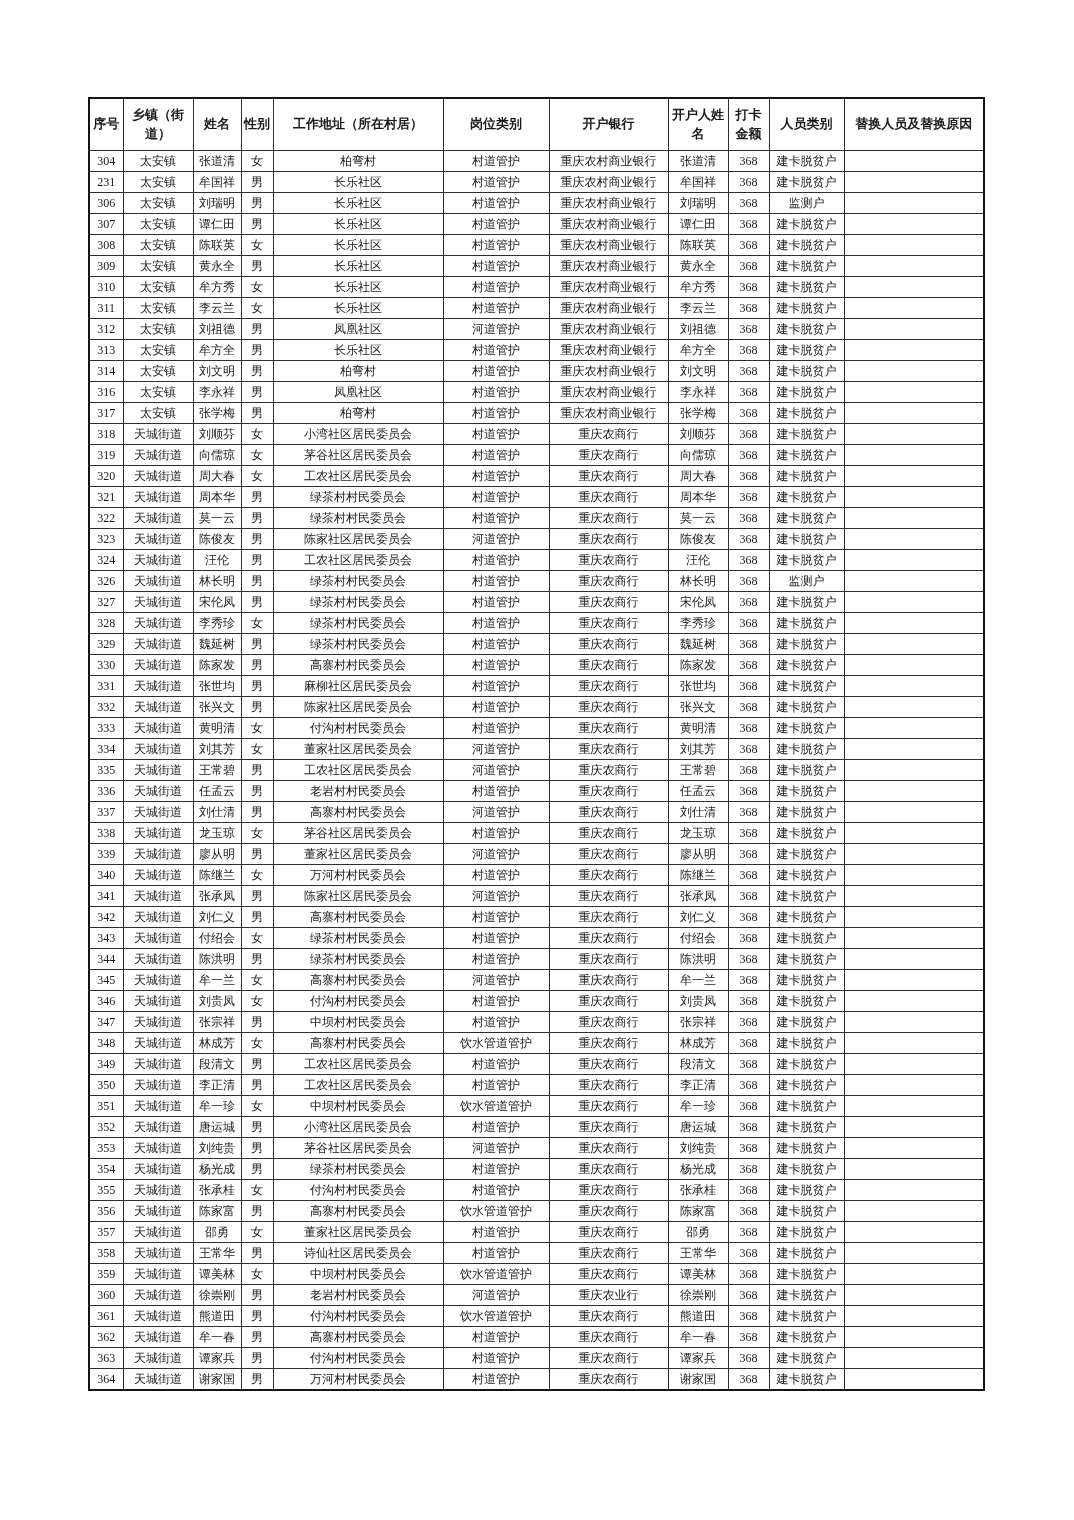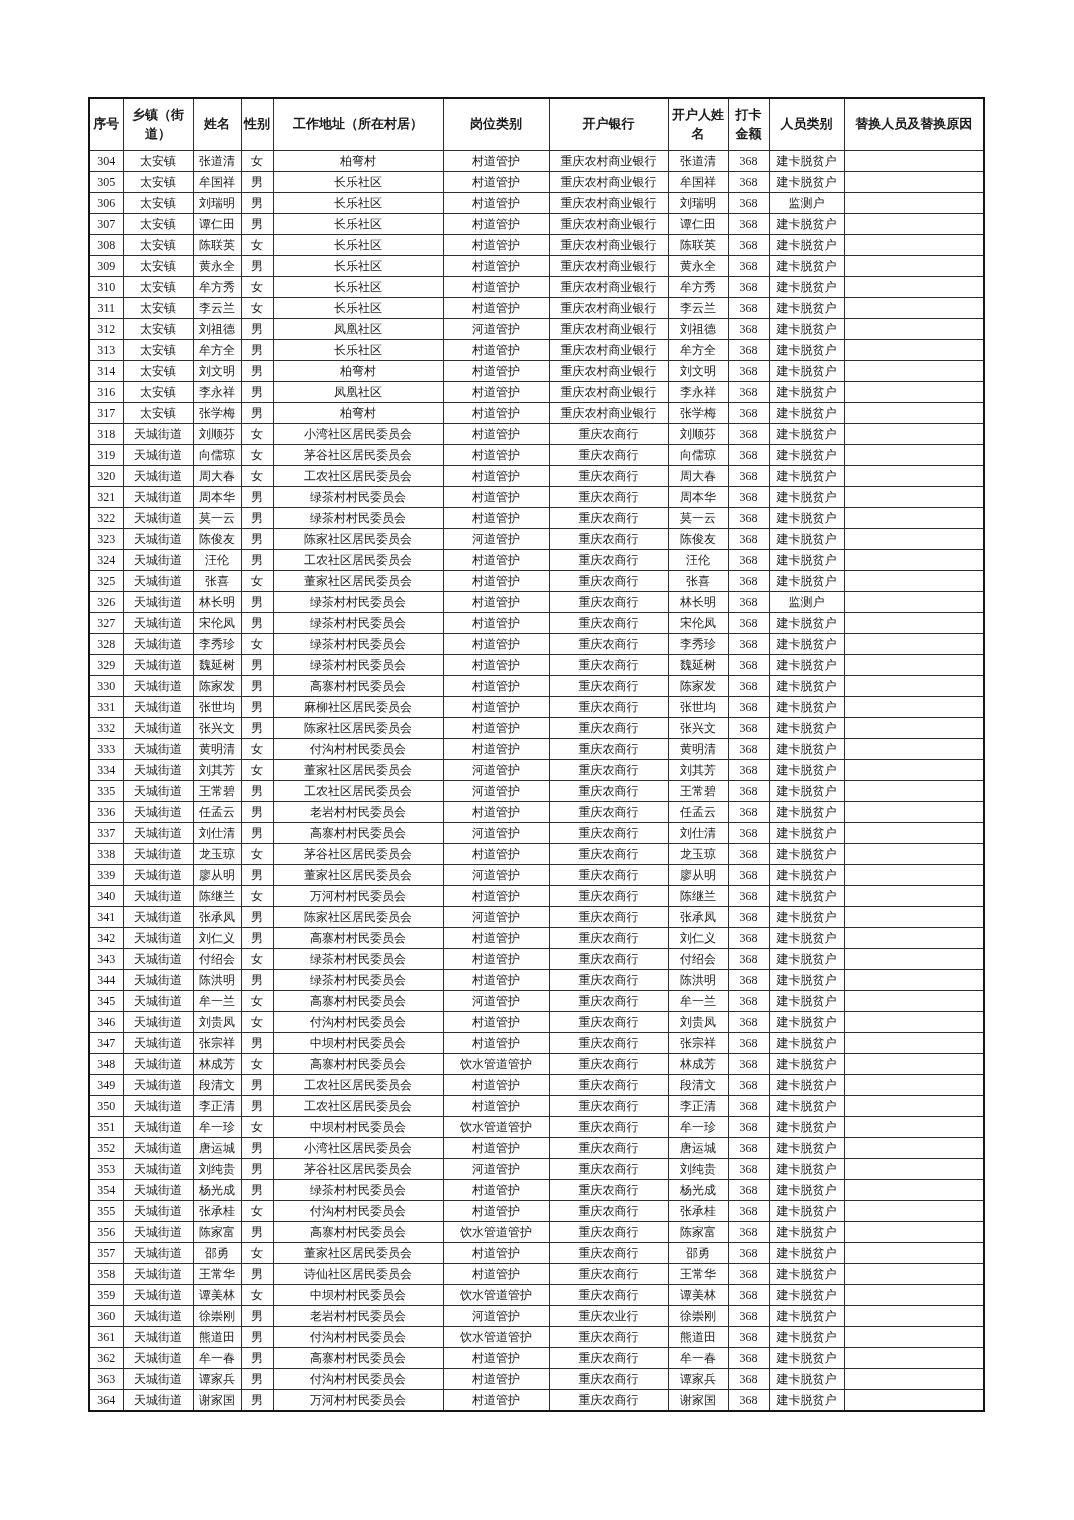--- a/index.html
+++ b/index.html
@@ -72,21 +72,21 @@
           <td class="col-gender">女</td>
           <td class="col-address">柏弯村</td>
           <td class="col-position">村道管护</td>
           <td class="col-bank">重庆农村商业银行</td>
           <td class="col-account_name">张道清</td>
           <td class="col-amount">368</td>
           <td class="col-category">建卡脱贫户</td>
           <td class="col-replacement"></td>
         </tr>
         <tr>
-          <td class="col-no">305</td>
+          <td class="col-no">231</td>
           <td class="col-township">太安镇</td>
           <td class="col-name">牟国祥</td>
           <td class="col-gender">男</td>
           <td class="col-address">长乐社区</td>
           <td class="col-position">村道管护</td>
           <td class="col-bank">重庆农村商业银行</td>
           <td class="col-account_name">牟国祥</td>
           <td class="col-amount">368</td>
           <td class="col-category">建卡脱贫户</td>
           <td class="col-replacement"></td>
@@ -314,33 +314,20 @@
         </tr>
         <tr>
           <td class="col-no">324</td>
           <td class="col-township">天城街道</td>
           <td class="col-name">汪伦</td>
           <td class="col-gender">男</td>
           <td class="col-address">工农社区居民委员会</td>
           <td class="col-position">村道管护</td>
           <td class="col-bank">重庆农商行</td>
           <td class="col-account_name">汪伦</td>
-          <td class="col-amount">368</td>
-          <td class="col-category">建卡脱贫户</td>
-          <td class="col-replacement"></td>
-        </tr>
-        <tr>
-          <td class="col-no">325</td>
-          <td class="col-township">天城街道</td>
-          <td class="col-name">张喜</td>
-          <td class="col-gender">女</td>
-          <td class="col-address">董家社区居民委员会</td>
-          <td class="col-position">村道管护</td>
-          <td class="col-bank">重庆农商行</td>
-          <td class="col-account_name">张喜</td>
           <td class="col-amount">368</td>
           <td class="col-category">建卡脱贫户</td>
           <td class="col-replacement"></td>
         </tr>
         <tr>
           <td class="col-no">326</td>
           <td class="col-township">天城街道</td>
           <td class="col-name">林长明</td>
           <td class="col-gender">男</td>
           <td class="col-address">绿茶村村民委员会</td>

